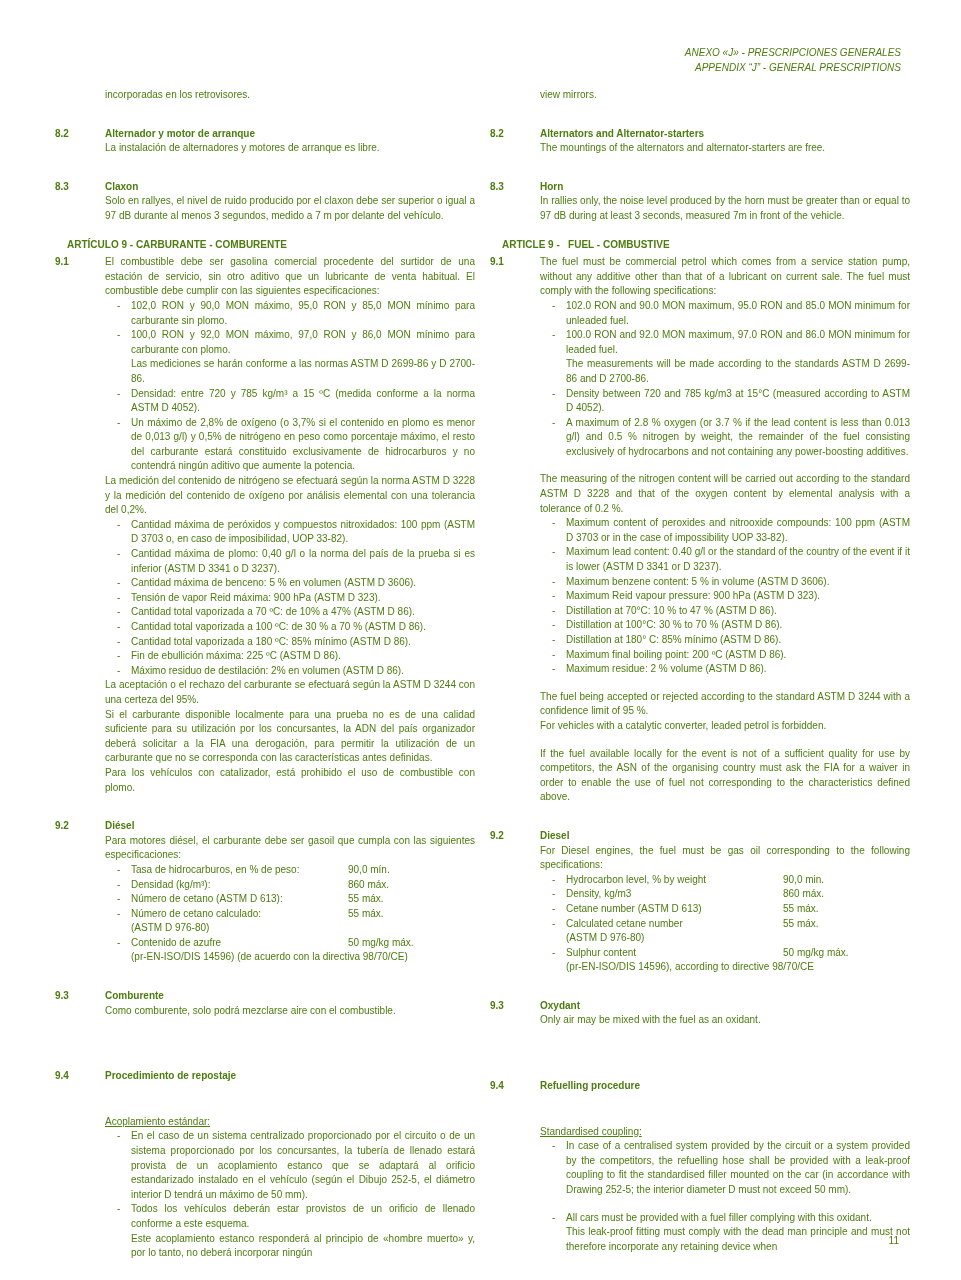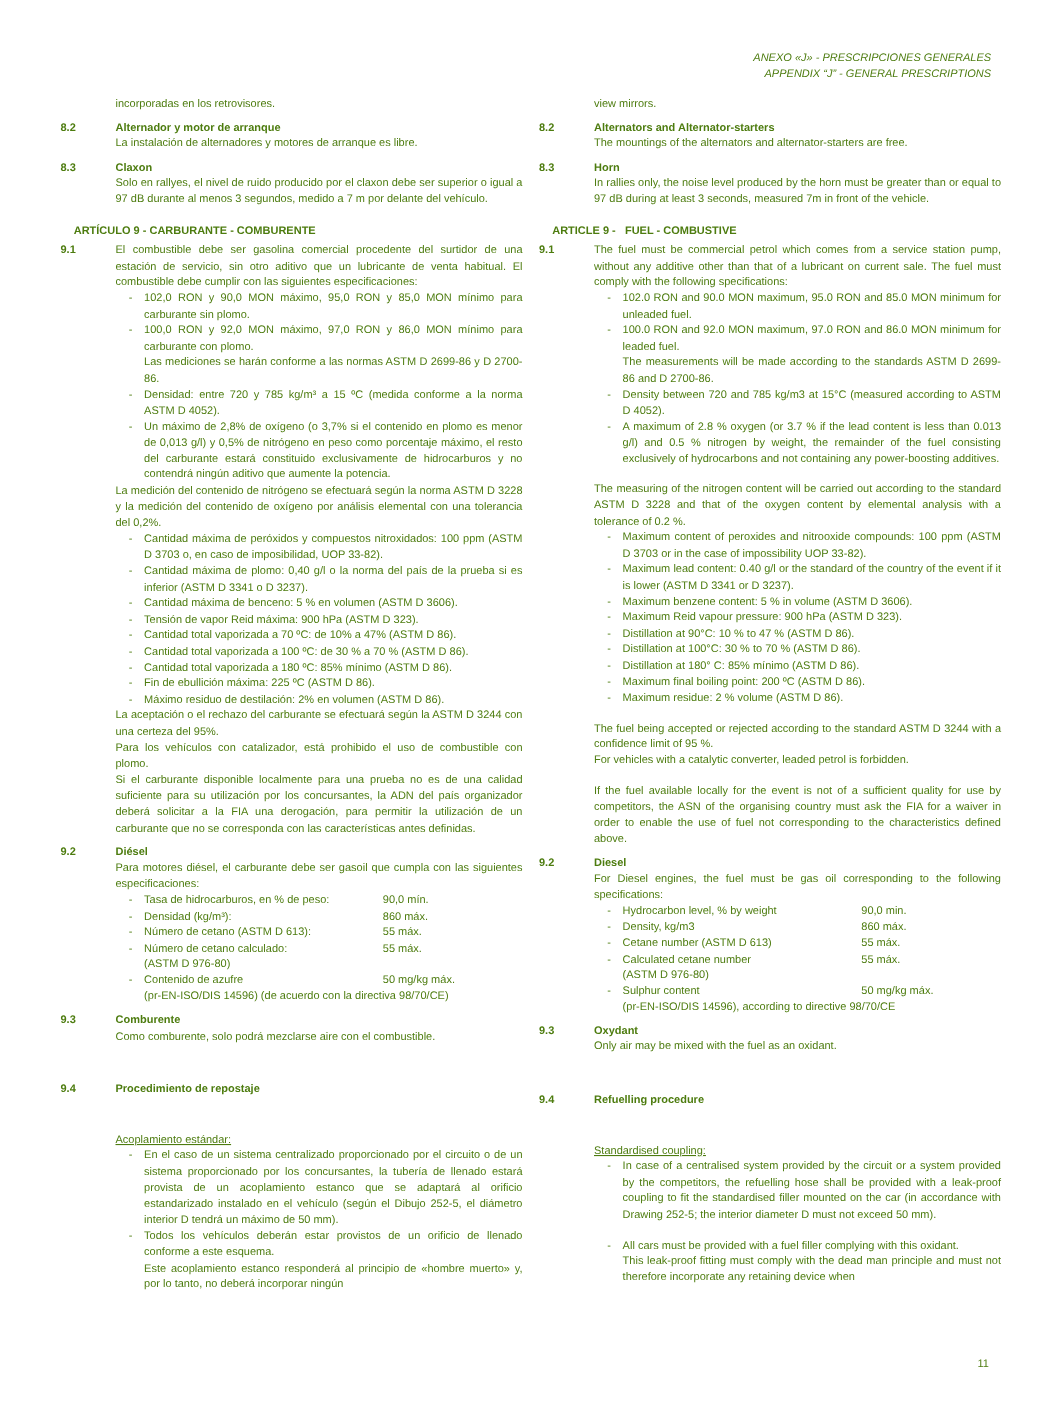--- a/index.html
+++ b/index.html
@@ -18,21 +18,21 @@
     position:absolute;top:46px;right:60px;
     text-align:right;font-style:italic;
   }
   .columns{
     position:absolute;top:88px;left:55px;
     display:flex;gap:15px;
   }
   .col{width:420px;}
   .block{position:relative;margin-left:50px;}
   .num{position:absolute;left:-50px;top:0;font-weight:bold;}
-  .h{font-weight:bold;margin-top:7px;}
+  .h{font-weight:bold;margin-top:24px;}
   .art{margin-left:12px;font-weight:bold;margin-top:14px;margin-bottom:3px;white-space:pre-wrap;}
   .p{text-align:justify;}
   .b{text-align:justify;padding-left:26px;}
   .bp{text-align:justify;padding-left:26px;}
   .dash{position:absolute;left:12px;top:0;}
   .u{text-decoration:underline;margin-top:31px;}
   .spec{padding-left:26px;}
   .svalue{position:absolute;left:243px;top:0;}
   .specnote{padding-left:26px;}
   .gap{height:13px;}
@@ -65,22 +65,22 @@
         <div class="block b"><span class="dash">-</span><span class="txt">Cantidad máxima de peróxidos y compuestos nitroxidados: 100 ppm (ASTM D 3703 o, en caso de imposibilidad, UOP 33-82).</span></div>
         <div class="block b"><span class="dash">-</span><span class="txt">Cantidad máxima de plomo: 0,40 g/l o la norma del país de la prueba si es inferior (ASTM D 3341 o D 3237).</span></div>
         <div class="block b"><span class="dash">-</span><span class="txt">Cantidad máxima de benceno: 5 % en volumen (ASTM D 3606).</span></div>
         <div class="block b"><span class="dash">-</span><span class="txt">Tensión de vapor Reid máxima: 900 hPa (ASTM D 323).</span></div>
         <div class="block b"><span class="dash">-</span><span class="txt">Cantidad total vaporizada a 70 ºC: de 10% a 47% (ASTM D 86).</span></div>
         <div class="block b"><span class="dash">-</span><span class="txt">Cantidad total vaporizada a 100 ºC: de 30 % a 70 % (ASTM D 86).</span></div>
         <div class="block b"><span class="dash">-</span><span class="txt">Cantidad total vaporizada a 180 ºC: 85% mínimo (ASTM D 86).</span></div>
         <div class="block b"><span class="dash">-</span><span class="txt">Fin de ebullición máxima: 225 ºC (ASTM D 86).</span></div>
         <div class="block b"><span class="dash">-</span><span class="txt">Máximo residuo de destilación: 2% en volumen (ASTM D 86).</span></div>
         <div class="block p"><span class="txt">La aceptación o el rechazo del carburante se efectuará según la ASTM D 3244 con una certeza del 95%.</span></div>
+        <div class="block p"><span class="txt">Si el carburante disponible localmente para una prueba no es de una calidad suficiente para su utilización por los concursantes, la ADN del país organizador deberá solicitar a la FIA una derogación, para permitir la utilización de un carburante que no se corresponda con las características antes definidas.</span></div>
         <div class="block p"><span class="txt">Para los vehículos con catalizador, está prohibido el uso de combustible con plomo.</span></div>
-        <div class="block p"><span class="txt">Si el carburante disponible localmente para una prueba no es de una calidad suficiente para su utilización por los concursantes, la ADN del país organizador deberá solicitar a la FIA una derogación, para permitir la utilización de un carburante que no se corresponda con las características antes definidas.</span></div>
         <div class="block h"><span class="num">9.2</span><span class="txt">Diésel</span></div>
         <div class="block p"><span class="txt">Para motores diésel, el carburante debe ser gasoil que cumpla con las siguientes especificaciones:</span></div>
         <div class="block spec"><span class="dash">-</span><span class="slabel">Tasa de hidrocarburos, en % de peso:</span><span class="svalue">90,0 mín.</span></div>
         <div class="block spec"><span class="dash">-</span><span class="slabel">Densidad (kg/m³):</span><span class="svalue">860 máx.</span></div>
         <div class="block spec"><span class="dash">-</span><span class="slabel">Número de cetano (ASTM D 613):</span><span class="svalue">55 máx.</span></div>
         <div class="block spec"><span class="dash">-</span><span class="slabel">Número de cetano calculado:</span><span class="svalue">55 máx.</span></div>
         <div class="block specnote"><span class="txt">(ASTM D 976-80)</span></div>
         <div class="block spec"><span class="dash">-</span><span class="slabel">Contenido de azufre</span><span class="svalue">50 mg/kg máx.</span></div>
         <div class="block specnote"><span class="txt">(pr-EN-ISO/DIS 14596) (de acuerdo con la directiva 98/70/CE)</span></div>
         <div class="block h"><span class="num">9.3</span><span class="txt">Comburente</span></div>
@@ -104,21 +104,21 @@
         <div class="block b"><span class="dash">-</span><span class="txt">100.0 RON and 92.0 MON maximum, 97.0 RON and 86.0 MON minimum for leaded fuel.</span></div>
         <div class="block bp"><span class="txt">The measurements will be made according to the standards ASTM D 2699-86 and D 2700-86.</span></div>
         <div class="block b"><span class="dash">-</span><span class="txt">Density between 720 and 785 kg/m3 at 15°C (measured according to ASTM D 4052).</span></div>
         <div class="block b"><span class="dash">-</span><span class="txt">A maximum of 2.8 % oxygen (or 3.7 % if the lead content is less than 0.013 g/l) and 0.5 % nitrogen by weight, the remainder of the fuel consisting exclusively of hydrocarbons and not containing any power-boosting additives.</span></div>
         <div class="gap"></div>
         <div class="block p"><span class="txt">The measuring of the nitrogen content will be carried out according to the standard ASTM D 3228 and that of the oxygen content by elemental analysis with a tolerance of 0.2 %.</span></div>
         <div class="block b"><span class="dash">-</span><span class="txt">Maximum content of peroxides and nitrooxide compounds: 100 ppm (ASTM D 3703 or in the case of impossibility UOP 33-82).</span></div>
         <div class="block b"><span class="dash">-</span><span class="txt">Maximum lead content: 0.40 g/l or the standard of the country of the event if it is lower (ASTM D 3341 or D 3237).</span></div>
         <div class="block b"><span class="dash">-</span><span class="txt">Maximum benzene content: 5 % in volume (ASTM D 3606).</span></div>
         <div class="block b"><span class="dash">-</span><span class="txt">Maximum Reid vapour pressure: 900 hPa (ASTM D 323).</span></div>
-        <div class="block b"><span class="dash">-</span><span class="txt">Distillation at 90°C: 10 % to 47 % (ASTM D 86).</span></div>
+        <div class="block b"><span class="dash">-</span><span class="txt">Distillation at 70°C: 10 % to 47 % (ASTM D 86).</span></div>
         <div class="block b"><span class="dash">-</span><span class="txt">Distillation at 100°C: 30 % to 70 % (ASTM D 86).</span></div>
         <div class="block b"><span class="dash">-</span><span class="txt">Distillation at 180° C: 85% mínimo (ASTM D 86).</span></div>
         <div class="block b"><span class="dash">-</span><span class="txt">Maximum final boiling point: 200 ºC (ASTM D 86).</span></div>
         <div class="block b"><span class="dash">-</span><span class="txt">Maximum residue: 2 % volume (ASTM D 86).</span></div>
         <div class="gap"></div>
         <div class="block p"><span class="txt">The fuel being accepted or rejected according to the standard ASTM D 3244 with a confidence limit of 95 %.</span></div>
         <div class="block p"><span class="txt">For vehicles with a catalytic converter, leaded petrol is forbidden.</span></div>
         <div class="gap"></div>
         <div class="block p"><span class="txt">If the fuel available locally for the event is not of a sufficient quality for use by competitors, the ASN of the organising country must ask the FIA for a waiver in order to enable the use of fuel not corresponding to the characteristics defined above.</span></div>
         <div class="block h"><span class="num">9.2</span><span class="txt">Diesel</span></div>

